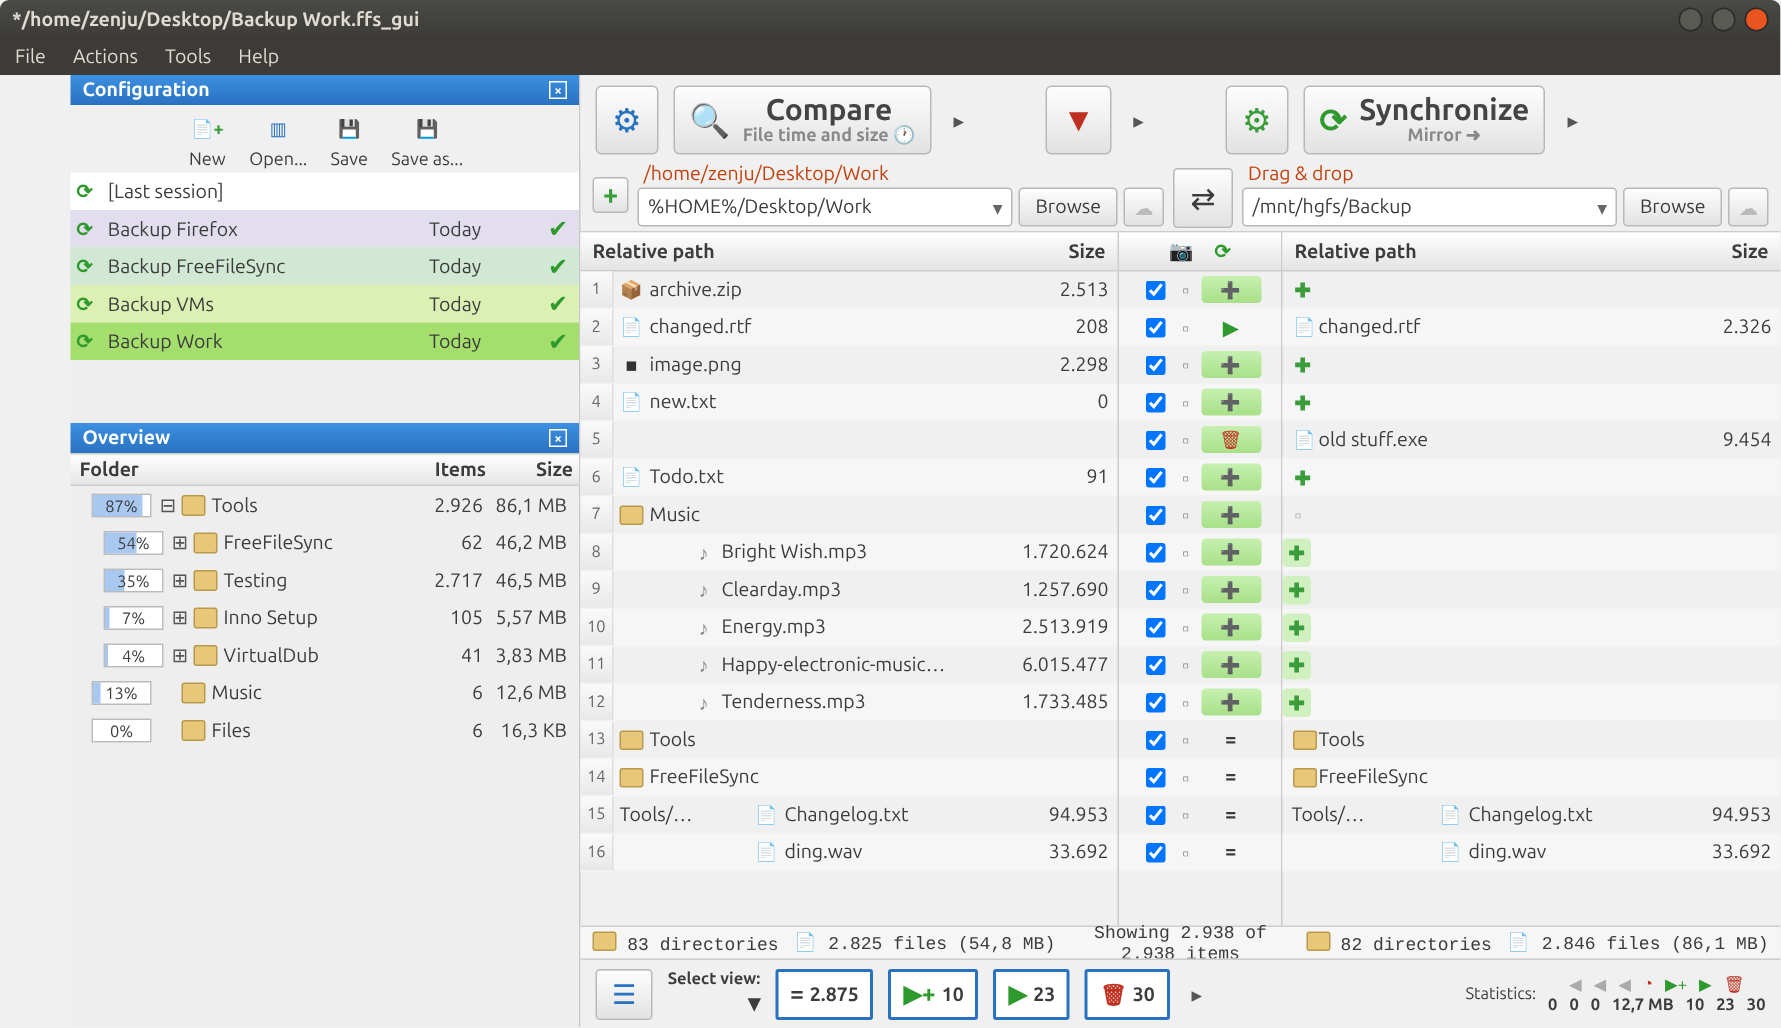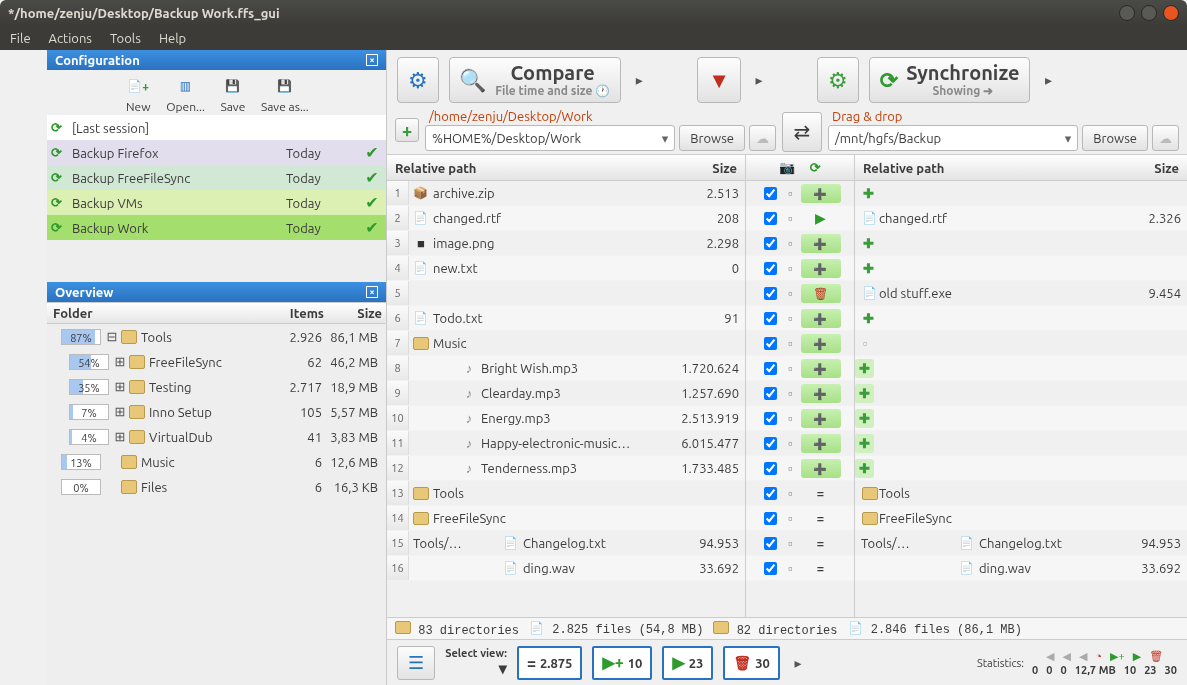--- a/index.html
+++ b/index.html
@@ -215,21 +215,21 @@
           </div>
           <div class="ov-row ind1">
             <div class="ov-pct">
               <div class="bar" style="width:35%"></div>
               <div class="txt">35%</div>
             </div>
             <span class="exp">⊞</span>
             <span class="fld"></span>
             <span class="name">Testing</span>
             <span class="it">2.717</span>
-            <span class="sz">18,9 MB</span>
+            <span class="sz">46,5 MB</span>
           </div>
           <div class="ov-row ind1">
             <div class="ov-pct">
               <div class="bar" style="width:7%"></div>
               <div class="txt">7%</div>
             </div>
             <span class="exp">⊞</span>
             <span class="fld"></span>
             <span class="name">Inno Setup</span>
             <span class="it">105</span>
@@ -291,21 +291,21 @@
         </div>
       <div class="chev">▸</div>
       <div style="flex:0 0 30px"></div>
       <div class="big-btn">
           <span class="gear-g" style="font-size:22px">⚙</span>
         </div>
       <div class="big-btn">
         <span class="refresh-ic" style="font-size:22px">⟳</span>
         <div class="lbl">
             <span class="t1">Synchronize</span>
-            <span class="t2">Showing  ➜</span>
+            <span class="t2">Mirror  ➜</span>
           </div>
       </div>
       <div class="chev">▸</div>
     </div>
 
     <div class="paths">
       <div class="add-btn">+</div>
       <div class="path-col">
         <div class="path-top">/home/zenju/Desktop/Work</div>
         <div class="path-row">
@@ -636,20 +636,21 @@
               <span class="fn">ding.wav</span>
               <span class="sv">33.692</span>
             </div>
           </div>
       </div>
     </div>
 
     <div class="status">
       <span><span class="fic folder-ic"></span> <span>83 directories</span></span>
       <span><span class="fic file-ic"></span> <span>2.825 files  (54,8 MB)</span></span>
+      <span class="sep">Showing 2.938 of 2.938 items</span>
       <span><span class="fic folder-ic"></span> <span>82 directories</span></span>
       <span><span class="fic file-ic"></span> <span>2.846 files  (86,1 MB)</span></span>
     </div>
 
     <div class="bottombar">
       <div class="btn" style="height:34px;font-size:18px;color:#2972c1">☰</div>
       <div class="sv-label">
           <span>Select view:</span>
           <span style="font-size:16px">▾</span>
         </div>

